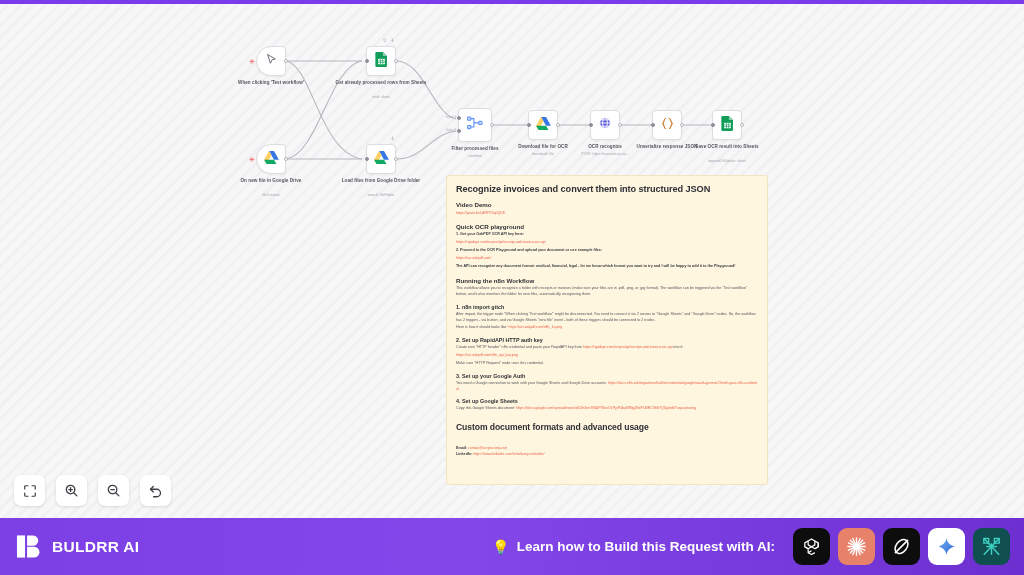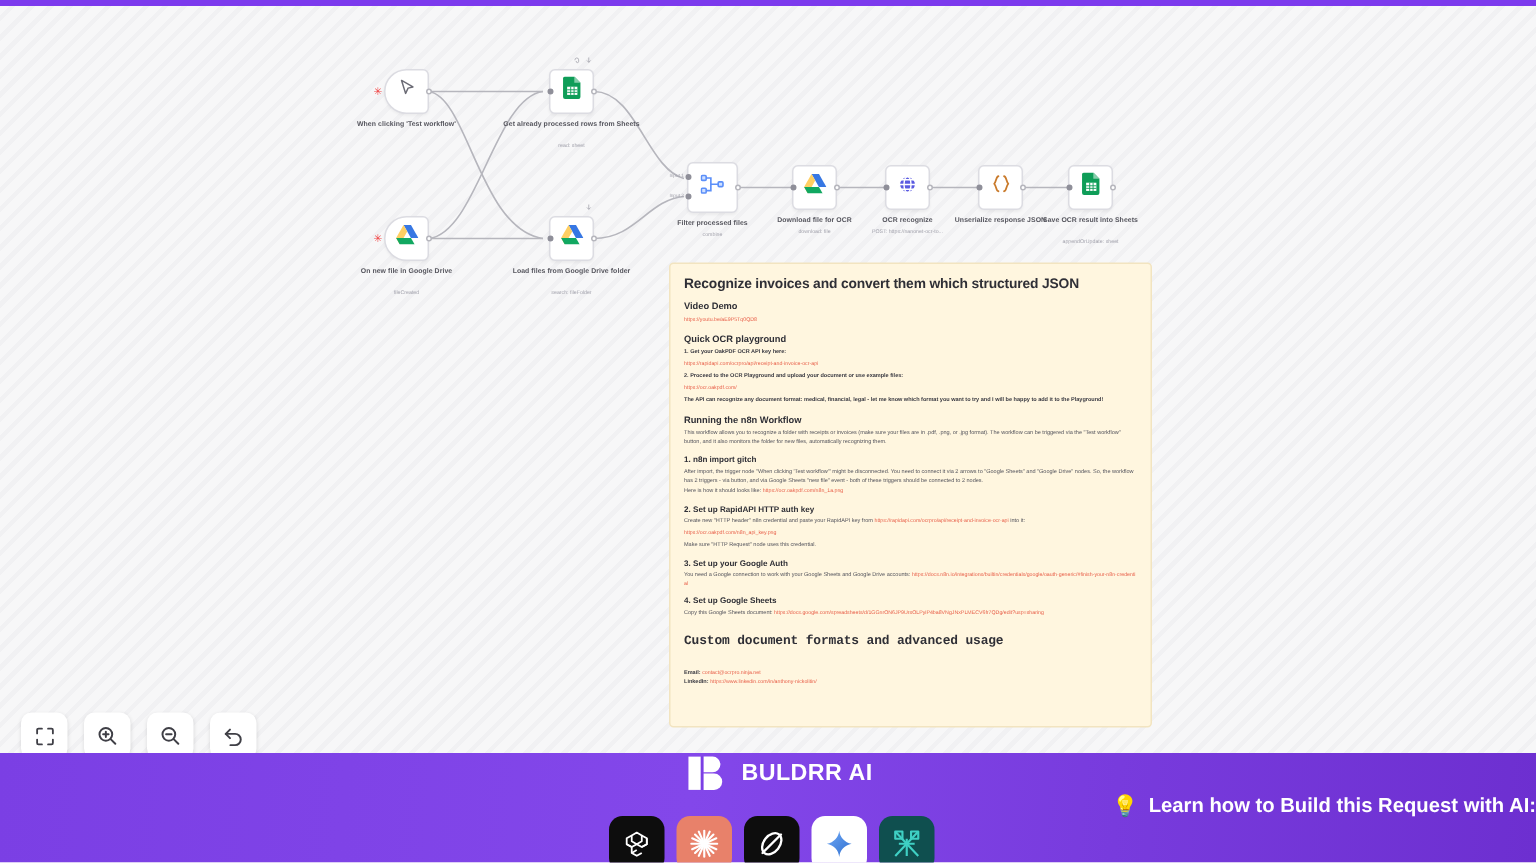--- a/index.html
+++ b/index.html
@@ -132,21 +132,21 @@
   }
   .sticky h2 {
     font-size: 6.2px; font-weight: 700; color: #2f2f36;
     margin-top: 7px; margin-bottom: 2.5px;
   }
   .sticky h3 {
     font-size: 5.4px; font-weight: 700; color: #2f2f36;
     margin-top: 6px; margin-bottom: 2px;
   }
   .sticky h1.big {
-    font-size: 8.6px; margin-top: 10px; margin-bottom: 14px; font-family: Liberation Mono, monospace;
+    font-size: 8.6px; margin-top: 10px; margin-bottom: 14px;
   }
   .sticky p {
     font-size: 3.7px; line-height: 1.55; color: #55555d;
     margin-bottom: 2px;
   }
   .sticky p.bold { font-weight: 700; color: #3a3a42; }
   .lnk {
     color: #e8604a; font-size: 3.5px; line-height: 1.5;
     word-break: break-all; display: block; margin-bottom: 3px;
     text-decoration: none;
@@ -168,25 +168,24 @@
     box-shadow: 0 1px 3px rgba(0,0,0,0.12);
     display: flex; align-items: center; justify-content: center;
     cursor: pointer;
     color: #3f3f46;
   }
   .tool-btn svg { display: block; }
 
   
   .footer {
     position: absolute; left: 0; bottom: 0;
-    width: 1024px; height: 73px;
+    width: 1024px; height: 57px;
     background: linear-gradient(95deg, #7b3fe4 0%, #8347ea 45%, #6d2fd0 100%);
     display: flex; align-items: center;
     z-index: 25;
-    flex-direction: column;
   }
   .brand { display: flex; align-items: center; gap: 9px; margin-left: 16px; }
   .brand-mark {
     width: 27px; height: 27px;
     position: relative;
   }
   .brand-name {
     color: #ffffff; font-size: 15.5px; font-weight: 700; letter-spacing: 0.02em;
   }
   .cta {
@@ -410,21 +409,21 @@
           </svg>
         </span>
         <span class="port in"></span>
         <span class="port out"></span>
       </div>
       <div class="node-label" style="top:34px;">Save OCR result into Sheets</div>
       <div class="node-sub" style="top:49px;">appendOrUpdate: sheet</div>
     </div>
 
     <div class="sticky">
-      <h1>Recognize invoices and convert them which structured JSON</h1>
+      <h1>Recognize invoices and convert them into structured JSON</h1>
 
       <h2>Video Demo</h2>
       <a class="lnk" href="#">https://youtu.be/aE9P5Tq0QD8</a>
 
       <h2>Quick OCR playground</h2>
       <p class="bold">1. Get your OakPDF OCR API key here:</p>
       <a class="lnk" href="#">https://rapidapi.com/ocrpro/api/receipt-and-invoice-ocr-api</a>
       <p class="bold">2. Proceed to the OCR Playground and upload your document or use example files:</p>
       <a class="lnk" href="#">https://ocr.oakpdf.com/</a>
       <p class="bold">The API can recognize any document format: medical, financial, legal - let me know which format you want to try and I will be happy to add it to the Playground!</p>

